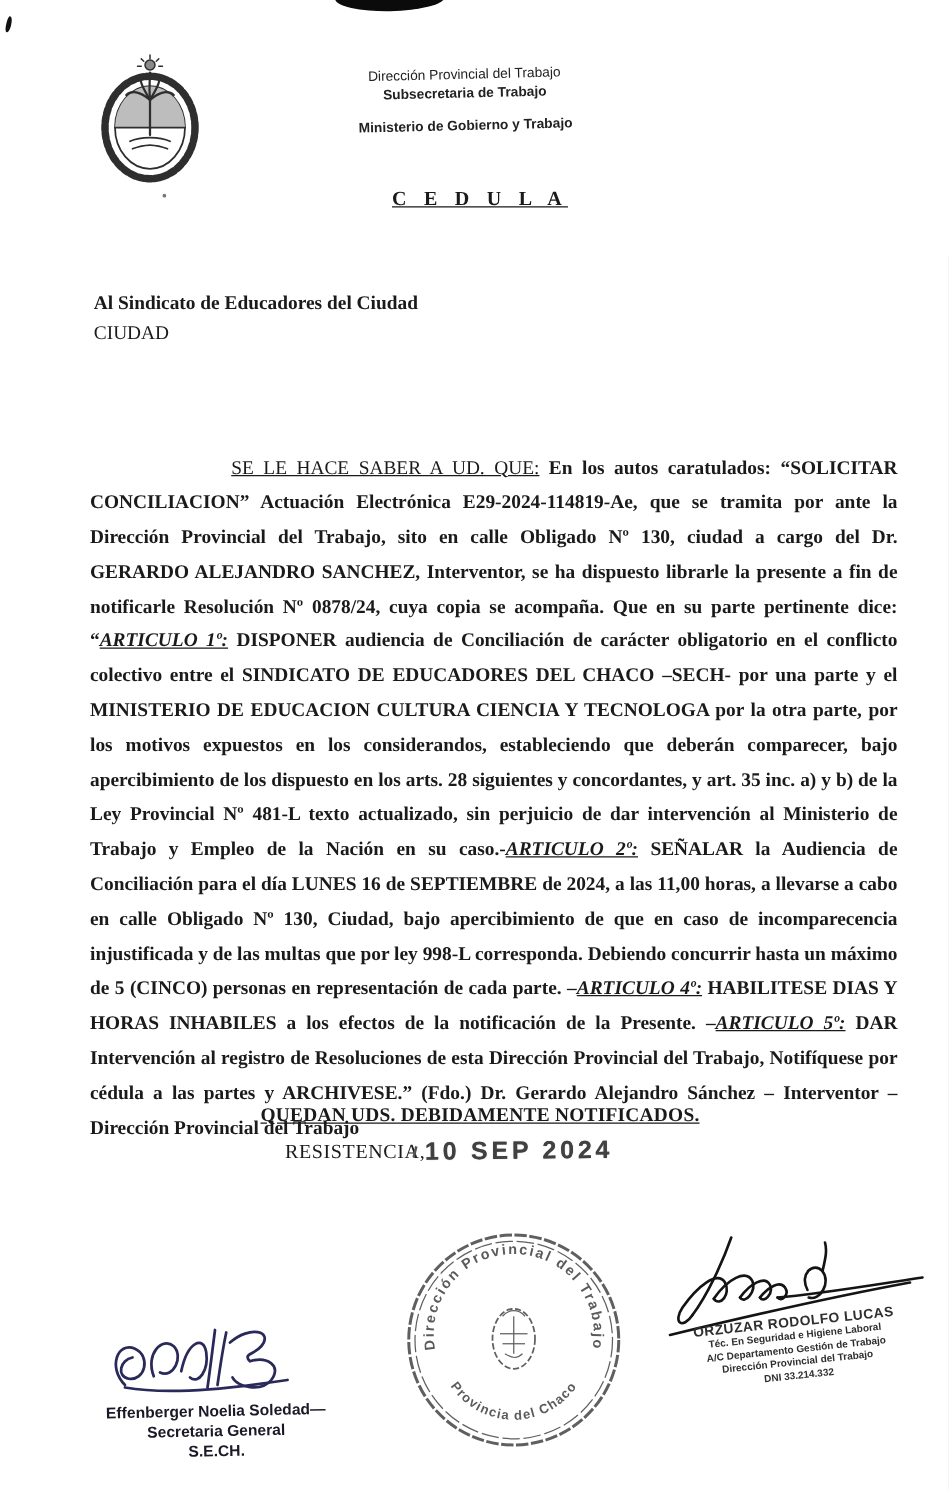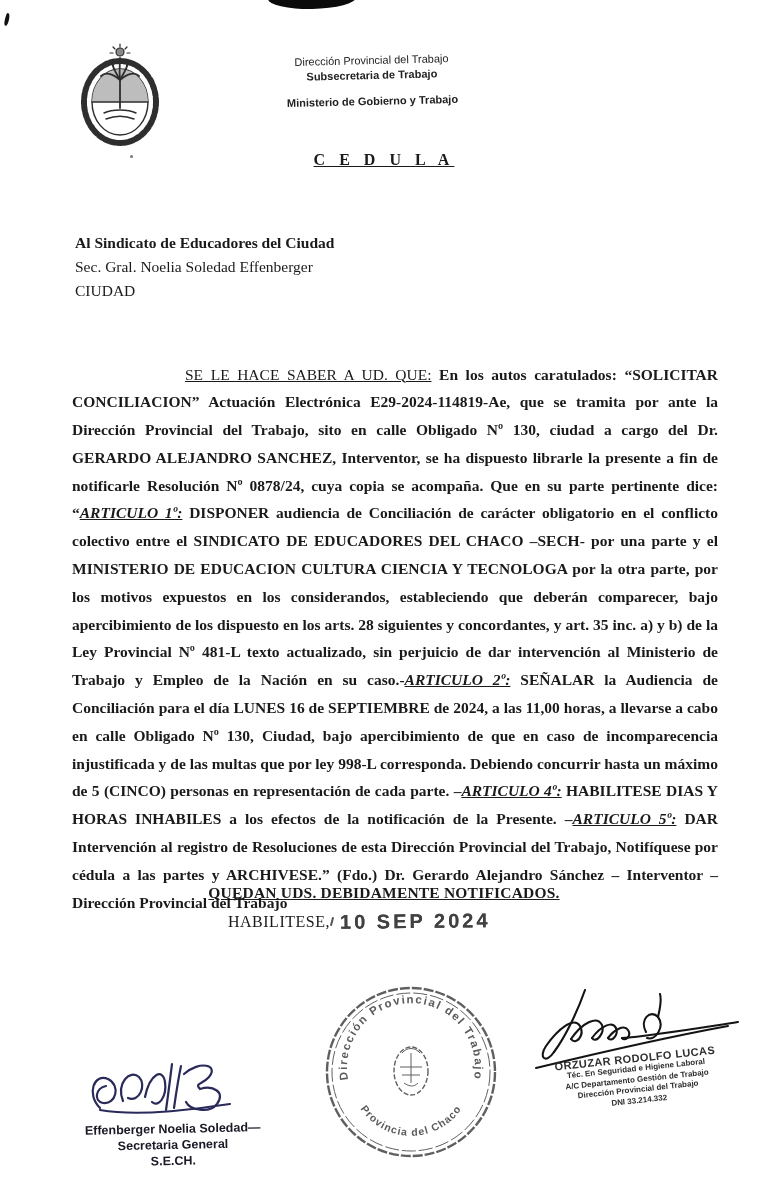--- a/index.html
+++ b/index.html
@@ -130,28 +130,27 @@
   <div class="org-block">
     <div class="org-line1">Dirección Provincial del Trabajo</div>
     <div class="org-line2">Subsecretaria de Trabajo</div>
     <div class="org-line3">Ministerio de Gobierno y Trabajo</div>
   </div>
 
   <div class="doc-title">C E D U L A</div>
 
   <div class="addressee">
     <div class="addr-1">Al Sindicato de Educadores del Ciudad</div>
-    <div>Sec. Gral. Noelia Soledad Effenberger</div>
     <div>CIUDAD</div>
   </div>
 
   <p class="body-par"><span class="seg-bu">SE LE HACE SABER A UD. QUE:</span><span class="seg-n"> En los autos caratulados: </span><span class="seg-b">“SOLICITAR CONCILIACION” Actuación Electrónica E29-2024-114819-Ae,</span><span class="seg-n"> que se tramita por ante la Dirección Provincial del Trabajo, sito en calle Obligado Nº 130, ciudad a cargo del Dr. GERARDO ALEJANDRO SANCHEZ, Interventor, se ha dispuesto librarle la presente a fin de notificarle Resolución Nº 0878/24, cuya copia se acompaña. Que en su parte pertinente dice: “</span><span class="seg-biu">ARTICULO 1º:</span><span class="seg-bi"> DISPONER</span><span class="seg-n"> audiencia de </span><span class="seg-b">Conciliación de carácter obligatorio</span><span class="seg-n"> en el conflicto colectivo entre el </span><span class="seg-b">SINDICATO DE EDUCADORES DEL CHACO –SECH-</span><span class="seg-n"> por una parte y el </span><span class="seg-b">MINISTERIO DE EDUCACION CULTURA CIENCIA Y TECNOLOGA</span><span class="seg-n"> por la otra parte, por los motivos expuestos en los considerandos, estableciendo que deberán comparecer, bajo apercibimiento de los dispuesto en los arts. 28 siguientes y concordantes, y art. 35 inc. a) y b) de la Ley Provincial Nº 481-L texto actualizado, sin perjuicio de dar intervención al Ministerio de Trabajo y Empleo de la Nación en su caso.-</span><span class="seg-biu">ARTICULO 2º:</span><span class="seg-bi"> SEÑALAR</span><span class="seg-b"> la Audiencia de Conciliación</span><span class="seg-n"> para el día </span><span class="seg-b">LUNES 16 de SEPTIEMBRE de 2024, a las 11,00 horas,</span><span class="seg-n"> a llevarse a cabo en calle Obligado Nº 130, Ciudad, bajo apercibimiento de que en caso de incomparecencia injustificada y de las multas que por ley 998-L corresponda. Debiendo concurrir hasta un máximo de 5 (CINCO) personas en representación de cada parte. –</span><span class="seg-biu">ARTICULO 4º:</span><span class="seg-bi"> HABILITESE DIAS Y HORAS INHABILES a los efectos de la notificación de la Presente. –</span><span class="seg-biu">ARTICULO 5º:</span><span class="seg-bi"> DAR Intervención</span><span class="seg-n"> al registro de Resoluciones de esta Dirección Provincial del Trabajo, Notifíquese por cédula a las partes y ARCHIVESE.” (Fdo.) Dr. Gerardo Alejandro Sánchez – Interventor – Dirección Provincial del Trabajo</span></p>
 
   <div class="notified">QUEDAN UDS. DEBIDAMENTE NOTIFICADOS.</div>
-  <div class="city">HABILITESE,</div>
+  <div class="city">RESISTENCIA,</div>
   <div class="tick-date"></div>
   <div class="date-stamp">10 SEP 2024</div>
 
   <svg class="round-stamp" viewBox="0 0 178 178">
     <defs>
       <path id="arcTop" d="M 27,100 A 64,64 0 1 1 151,100"></path>
       <path id="arcBottom" d="M 36,122 A 61,61 0 0 0 142,122"></path>
     </defs>
     <g fill="none" stroke="#4a4a4a">
       <circle cx="89" cy="89" r="84" stroke-width="2.4" stroke-dasharray="10 2"></circle>

